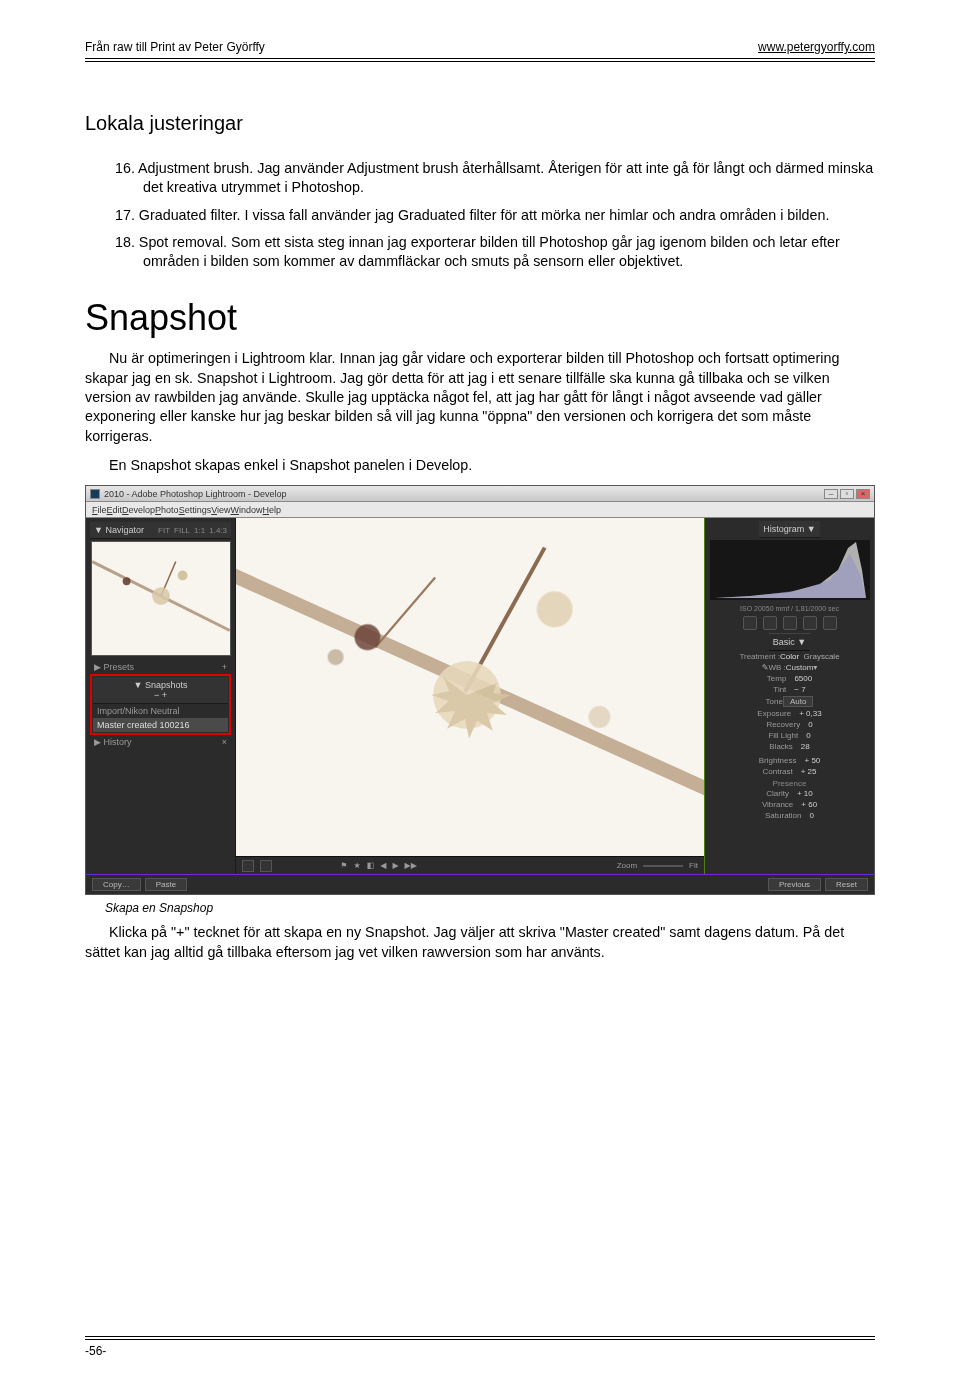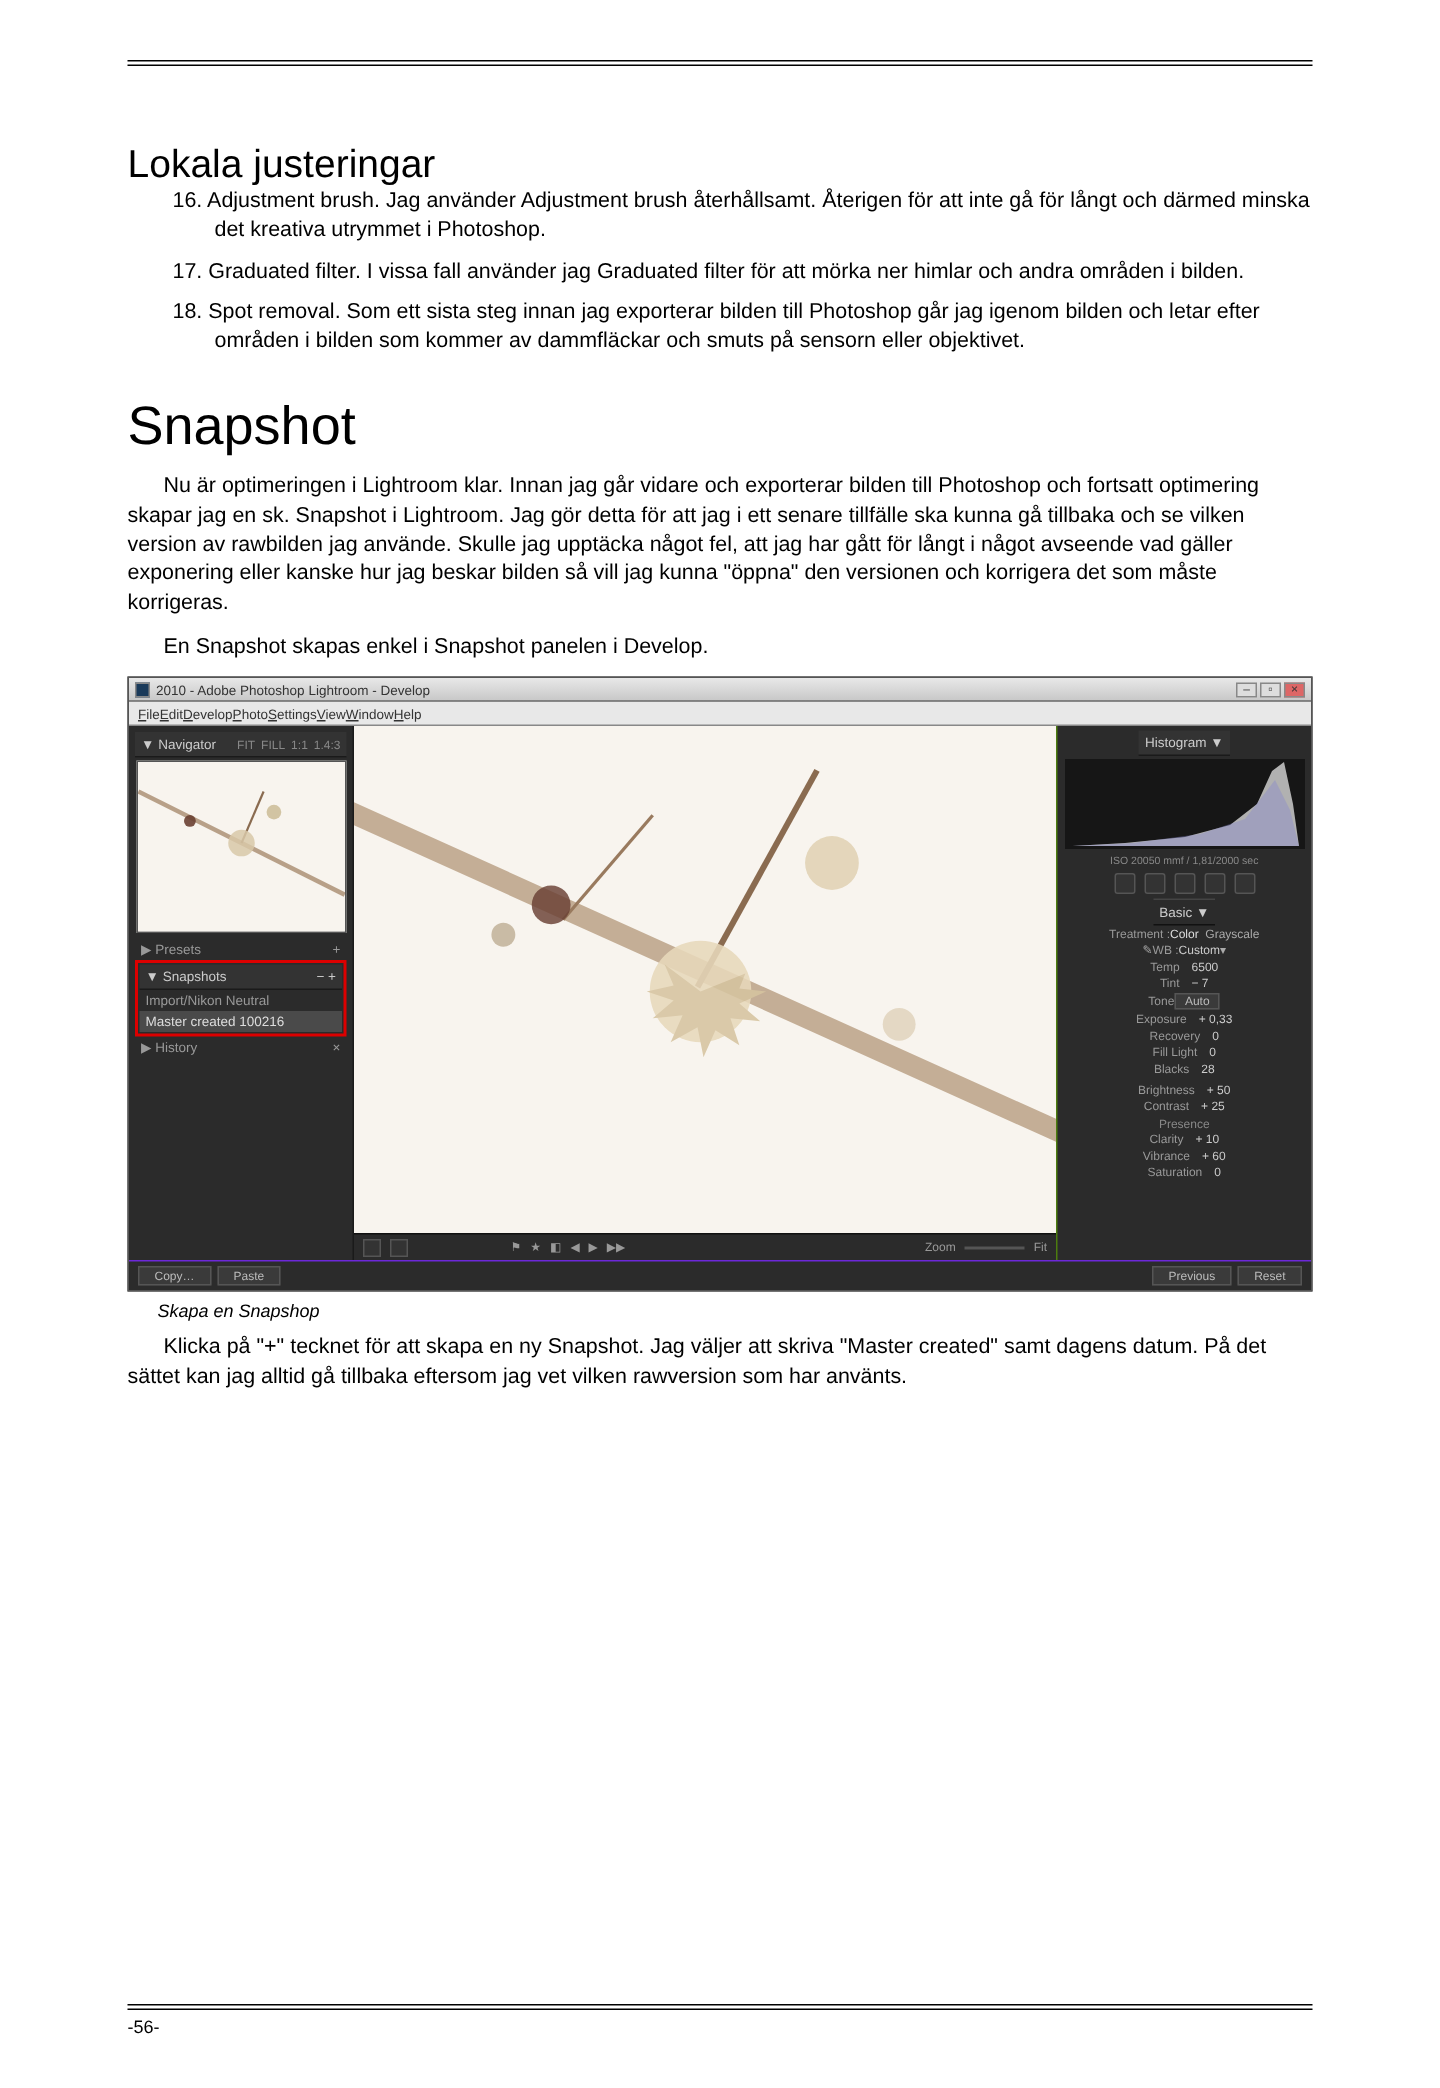--- a/index.html
+++ b/index.html
@@ -20,22 +20,22 @@
     justify-content: space-between;
     font-size: 12px;
     padding-bottom: 4px;
   }
   .header-link { text-decoration: underline; color: #000; }
   .header-rule { border: none; border-top: 1.5px solid #000; margin-bottom: 2px; }
   .header-rule2 { border: none; border-top: 1px solid #000; margin-bottom: 50px; }
   h1 {
     font-family: Arial, Helvetica, sans-serif;
     font-weight: normal;
-    font-size: 26px;
-    margin-bottom: 0;
+    font-size: 20px;
+    margin-bottom: 24px;
   }
   h1.big { font-size: 36px; margin-top: 26px; margin-bottom: 10px; }
   ol { list-style: none; padding-left: 30px; }
   ol li {
     font-size: 14.3px;
     line-height: 1.35;
     margin-bottom: 8px;
     padding-left: 28px;
     text-indent: -28px;
   }
@@ -108,21 +108,21 @@
     width:140px; height:115px; background:#f8f5f0; margin:2px auto 4px auto;
     position:relative; border:1px solid #555;
   }
   .nav-thumb svg { width:100%; height:100%; }
   .panel-row {
     display:flex; justify-content:space-between; align-items:center;
     padding:2px 4px; font-size:9px; color:#999;
   }
   .panel-row.sel { background:#4a4a4a; color:#ddd; }
   .snap-box { border:2px solid #d00; padding:1px; }
-  .snap-box .panel-head { background:#333; }
+  .snap-box .panel-head { background:#333;flex-direction:column; }
   .lr-center {
     flex:1; background:#1a1a1a; position:relative;
   }
   .lr-center .canvas {
     position:absolute; top:0; left:0; right:0; bottom:18px;
     background:#f8f5f0;
   }
   .lr-center .canvas svg { width:100%; height:100%; }
   .lr-toolbar {
     position:absolute; bottom:0; left:0; right:0; height:18px;
@@ -160,20 +160,24 @@
     right: 85px;
   }
   .footer-rule1 { border:none; border-top:1px solid #000; margin-bottom:2px; }
   .footer-rule2 { border:none; border-top:1.5px solid #000; margin-bottom:4px; }
   .footer-row { display:flex; justify-content:space-between; font-size:12px; }
 </style>
 </head>
 <body>
 
 <div class="page">
+  <div class="header-row">
+    <span>Från raw till Print av Peter Györffy</span>
+    <span class="header-link">www.petergyorffy.com</span>
+  </div>
   <hr class="header-rule">
   <hr class="header-rule2">
 
   <h1>Lokala justeringar</h1>
 
   <ol>
     <li><span>16.</span> <span>Adjustment brush. Jag använder Adjustment brush återhållsamt. Återigen för att inte gå för långt och därmed minska det kreativa utrymmet i Photoshop.</span></li>
     <li><span>17.</span> <span>Graduated filter. I vissa fall använder jag Graduated filter för att mörka ner himlar och andra områden i bilden.</span></li>
     <li><span>18.</span> <span>Spot removal. Som ett sista steg innan jag exporterar bilden till Photoshop går jag igenom bilden och letar efter områden i bilden som kommer av dammfläckar och smuts på sensorn eller objektivet.</span></li>
   </ol>

